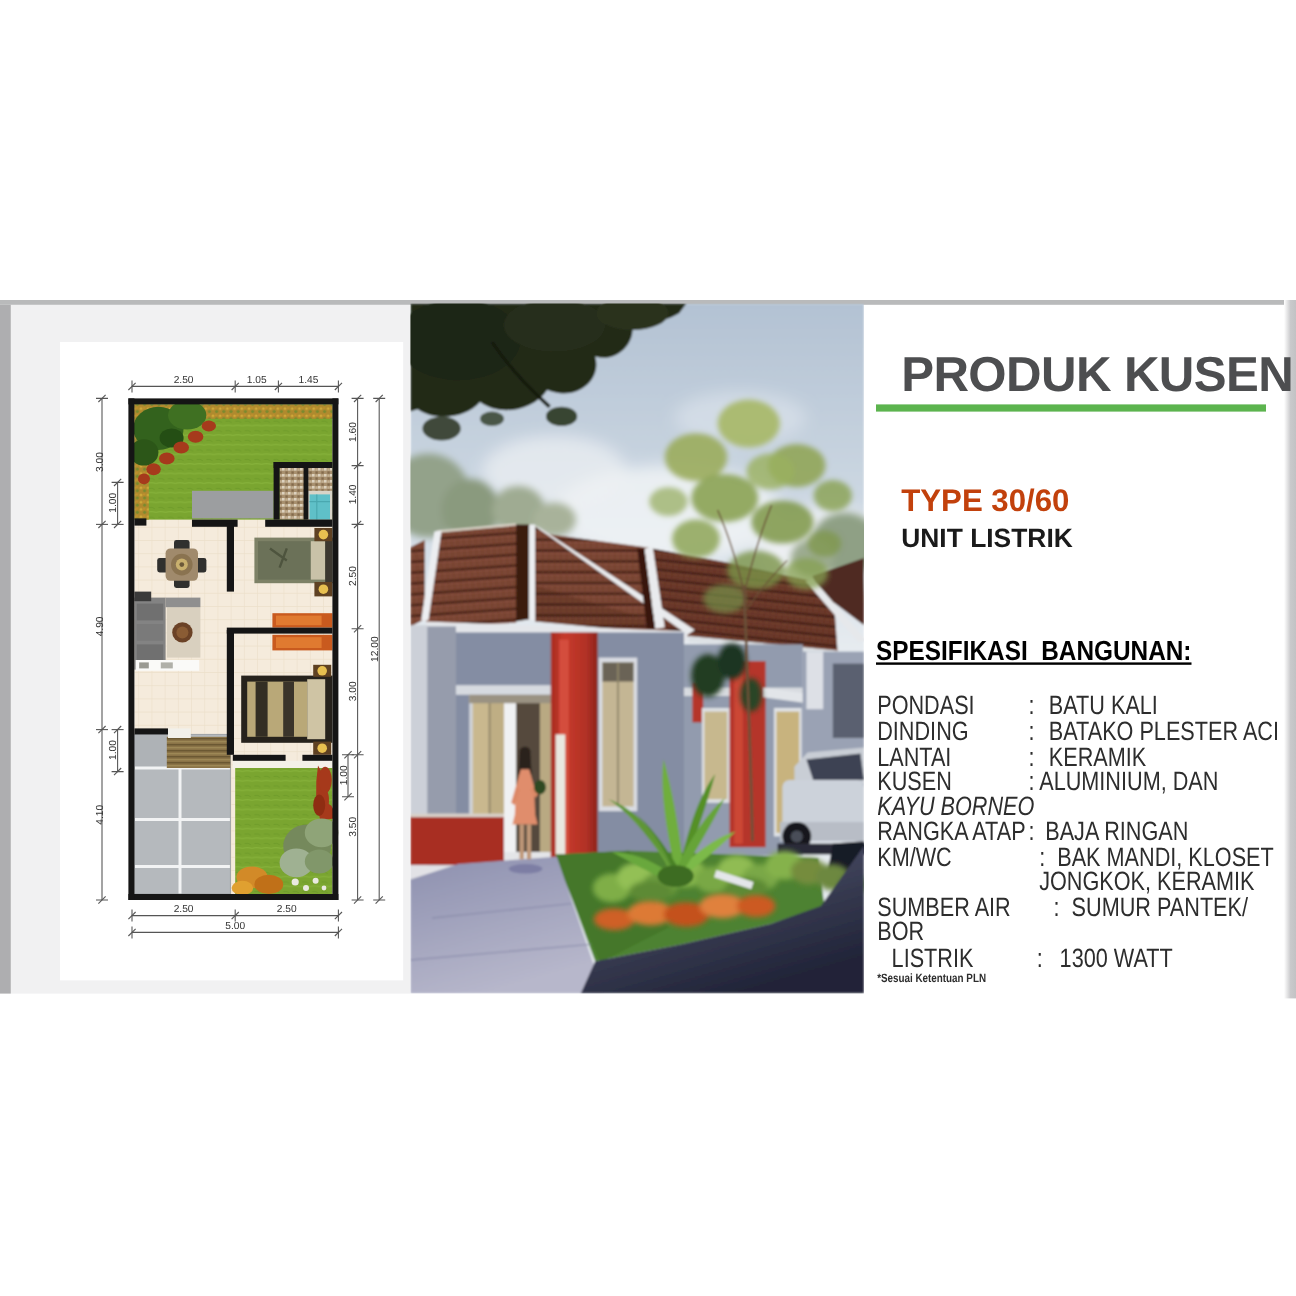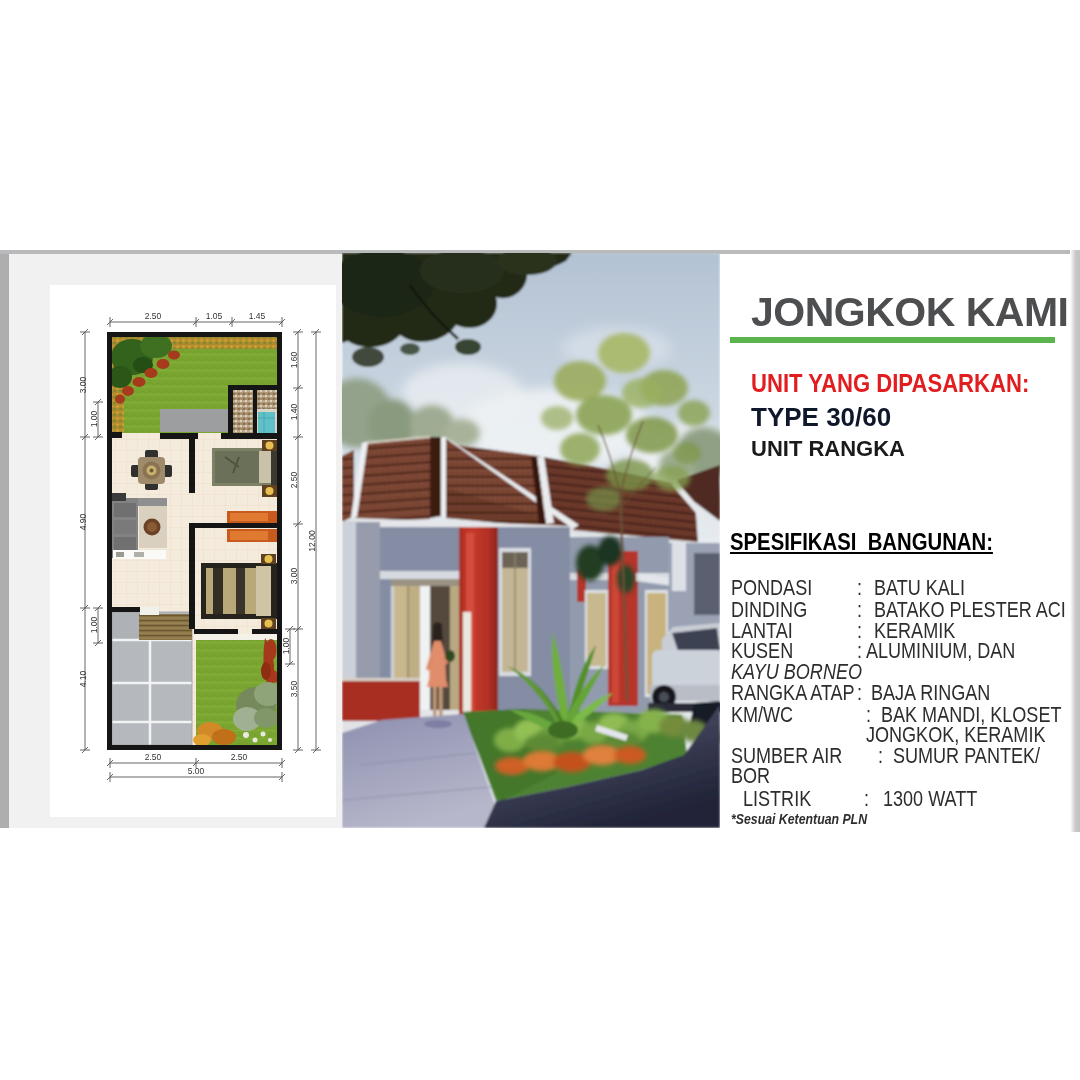--- a/index.html
+++ b/index.html
@@ -601,29 +601,28 @@
         <ellipse cx="185" cy="8" rx="30" ry="14" fill="#2a321e"></ellipse>
         <path d="M68,32 C80,50 96,68 116,86" stroke="#161c10" stroke-width="3" fill="none"></path>
         <ellipse cx="126" cy="94" rx="13" ry="8" fill="#2a3520" opacity="0.9"></ellipse>
         <ellipse cx="26" cy="104" rx="16" ry="10" fill="#28321e" opacity="0.85"></ellipse>
         <ellipse cx="68" cy="96" rx="10" ry="6" fill="#2c3822" opacity="0.8"></ellipse>
       </g>
       </g>
     </svg>
   </div>
 
-  <div class="abs nw" style="left:751px;top:292px;font-size:41px;font-weight:bold;color:#4d4e50;letter-spacing:-0.5px;">JONGKOK KAMI</div>
+  <div class="abs nw" style="left:751px;top:292px;font-size:41px;font-weight:bold;color:#4d4e50;letter-spacing:-0.5px;">PRODUK KUSEN</div>
 
   <div class="abs" style="left:730px;top:337px;width:325px;height:6px;background:#5cb44e;"></div>
 
-  <div class="abs nw" style="left:751px;top:370px;font-size:26px;font-weight:bold;color:#e21d1f;"><span class="n">UNIT YANG DIPASARKAN:</span></div>
-
-  <div class="abs nw" style="left:751px;top:404px;font-size:26px;font-weight:bold;color:#0f172a;">TYPE 30/60</div>
-
-  <div class="abs nw" style="left:751px;top:438px;font-size:22px;font-weight:bold;color:#1a1a1a;">UNIT RANGKA</div>
+
+  <div class="abs nw" style="left:751px;top:404px;font-size:26px;font-weight:bold;color:#c2410c;">TYPE 30/60</div>
+
+  <div class="abs nw" style="left:751px;top:438px;font-size:22px;font-weight:bold;color:#1a1a1a;">UNIT LISTRIK</div>
 
   <div class="abs nw" style="left:730px;top:531px;font-size:23px;font-weight:bold;color:#000000;"><span class="n" style="transform:scaleX(0.883);text-decoration:underline;">SPESIFIKASI&nbsp; BANGUNAN:</span></div>
 
   <div id="spec" style="position:absolute;left:731px;top:0;width:349px;height:1080px;font-size:22px;color:#2d2d2d;">
 
     <div class="abs nw" style="top:577px;left:0;"><span class="n">PONDASI</span><span class="n abs" style="left:126px;">:</span><span class="n abs" style="left:143px;">BATU KALI</span></div>
 
     <div class="abs nw" style="top:599px;left:0;"><span class="n">DINDING</span><span class="n abs" style="left:126px;">:</span><span class="n abs" style="left:143px;">BATAKO PLESTER ACI</span></div>
 
     <div class="abs nw" style="top:620px;left:0;"><span class="n">LANTAI</span><span class="n abs" style="left:126px;">:</span><span class="n abs" style="left:143px;">KERAMIK</span></div>
@@ -639,15 +638,15 @@
     <div class="abs nw" style="top:724px;left:0;">
         <span class="n abs" style="left:135px;">JONGKOK, KERAMIK</span>
       </div>
 
     <div class="abs nw" style="top:745px;left:0;"><span class="n">SUMBER AIR</span><span class="n abs" style="left:147px;">:</span><span class="n abs" style="left:162px;">SUMUR PANTEK/</span></div>
 
     <div class="abs nw" style="top:765px;left:0;"><span class="n">BOR</span></div>
 
     <div class="abs nw" style="top:788px;left:12px;"><span class="n">LISTRIK</span><span class="n abs" style="left:121px;">:</span><span class="n abs" style="left:140px;">1300 WATT</span></div>
 
-    <div class="abs nw" style="top:811px;left:0;font-size:15px;font-style:italic;font-weight:bold;"><span class="n">*Sesuai Ketentuan PLN</span></div>
+    <div class="abs nw" style="top:811px;left:0;font-size:10px;font-weight:bold;"><span class="n">*Sesuai Ketentuan PLN</span></div>
   </div>
 </div>
 
 </body></html>

